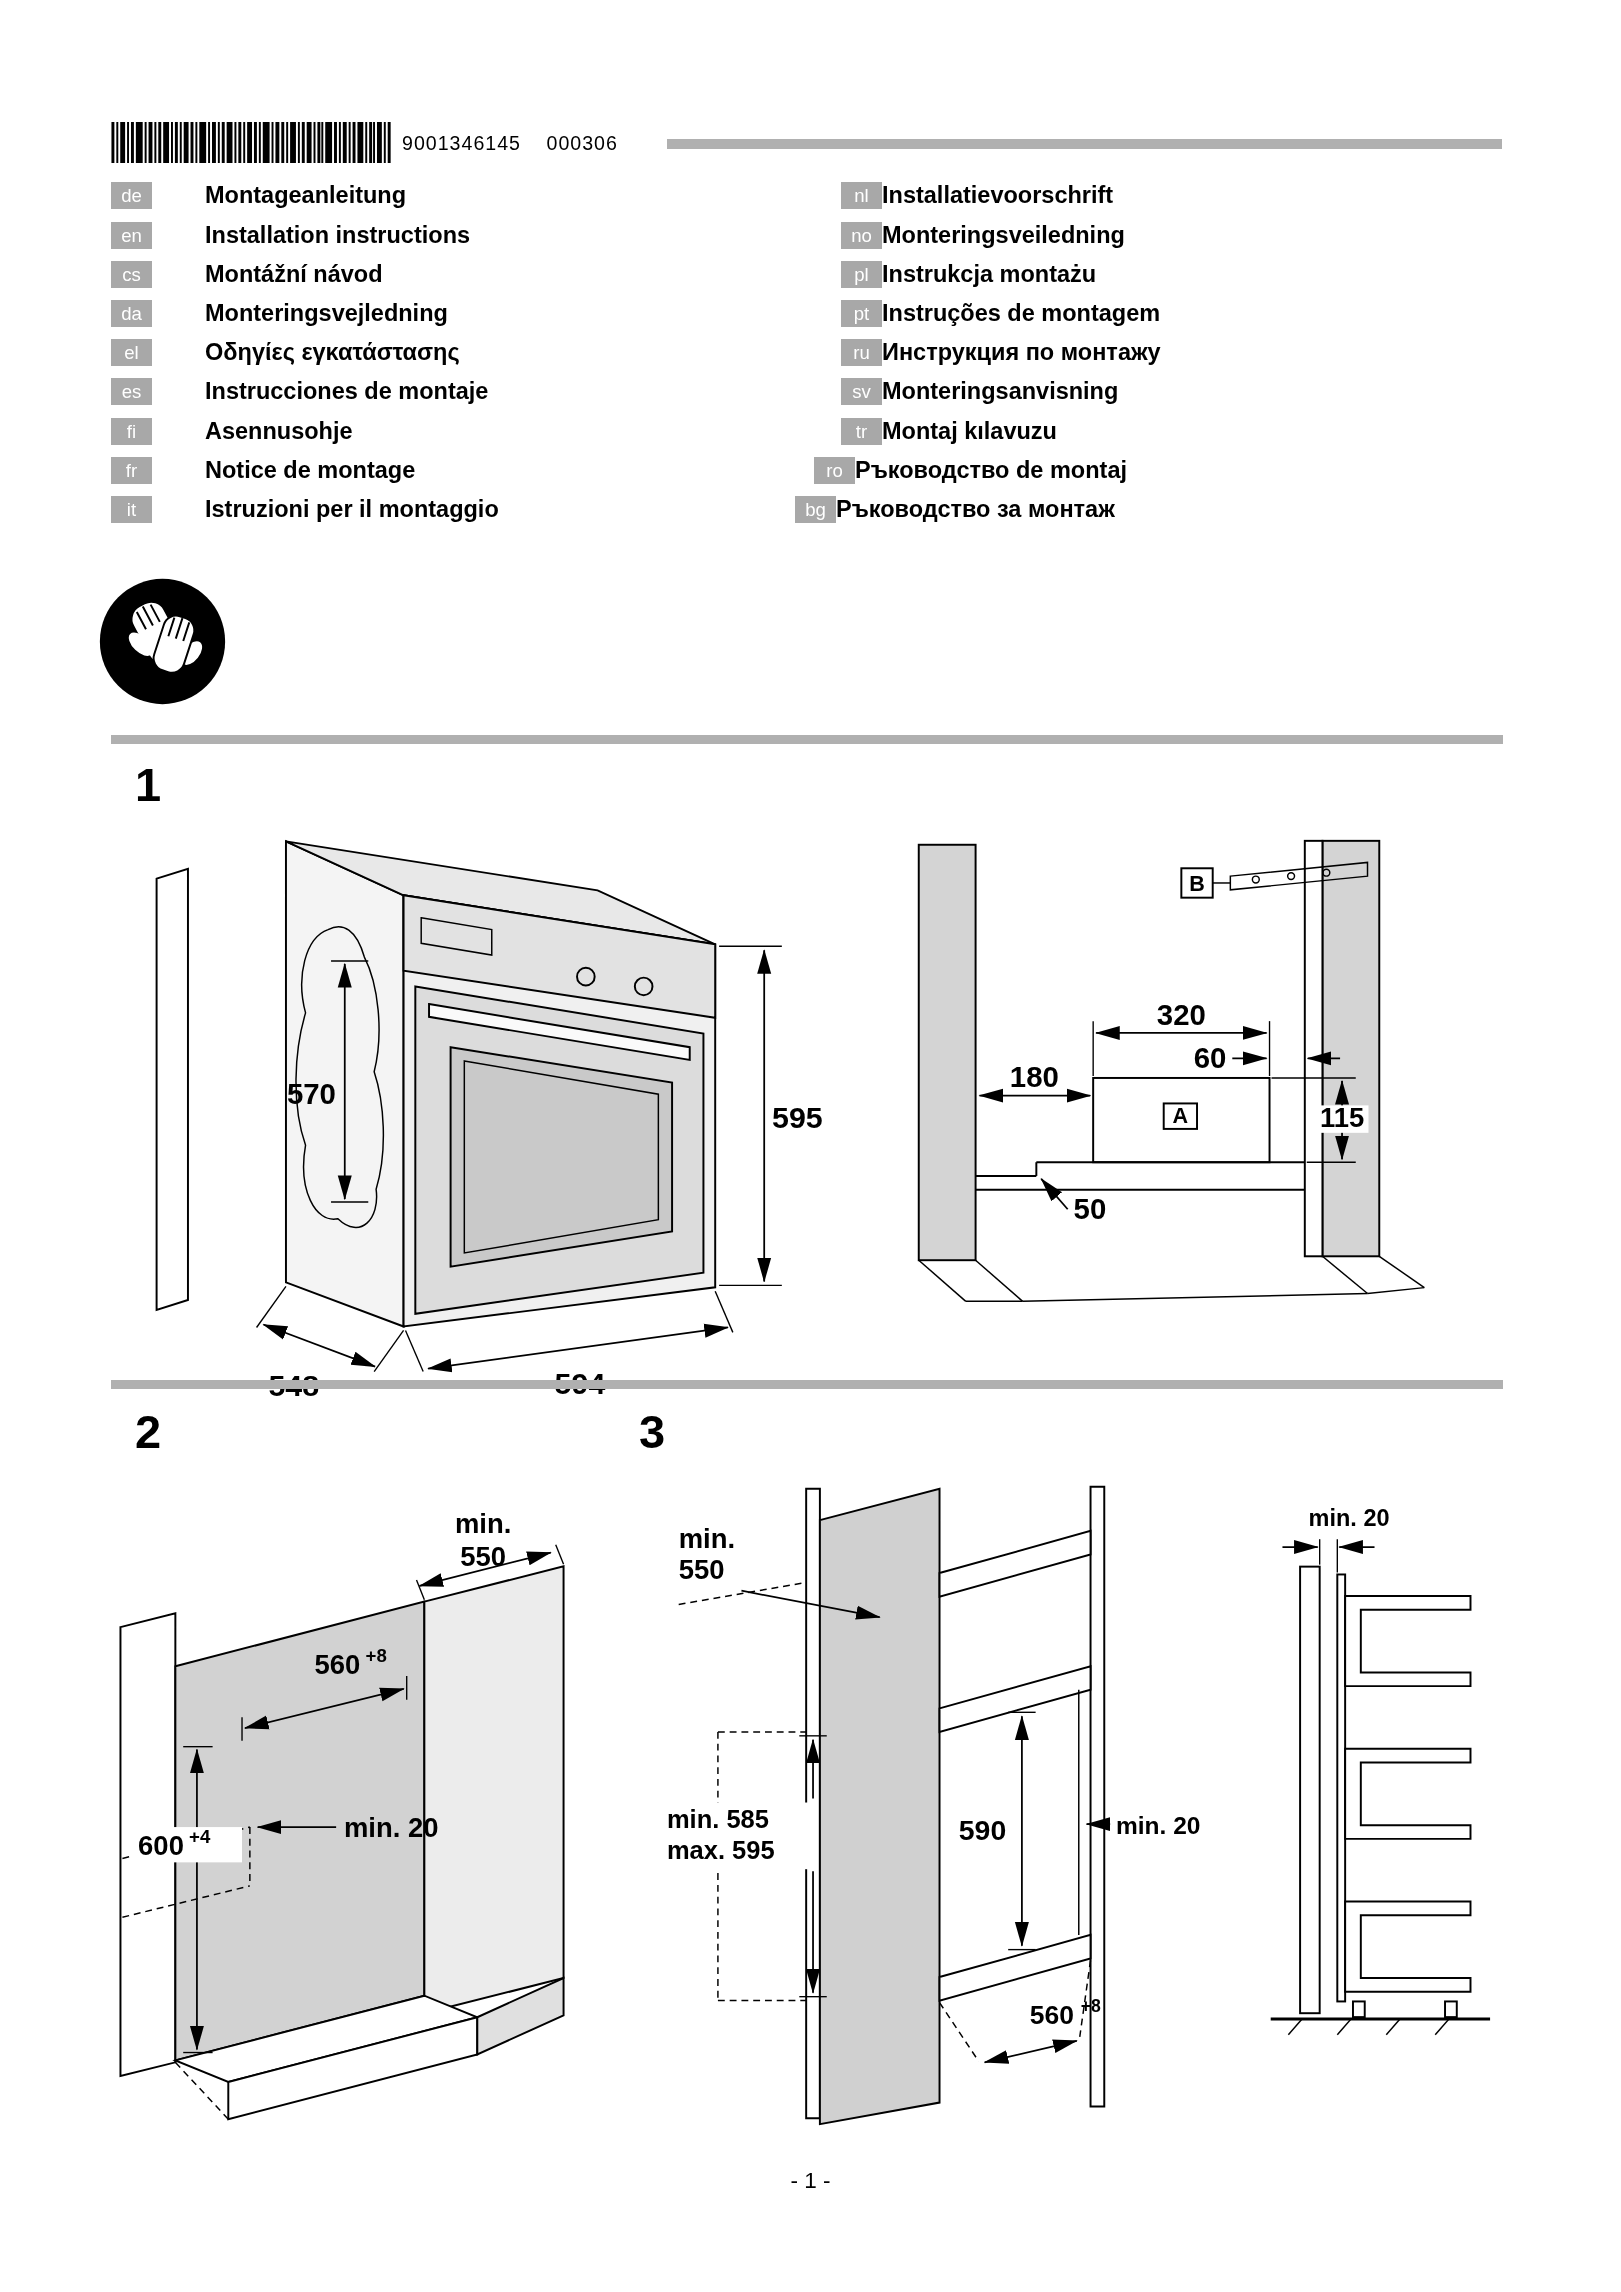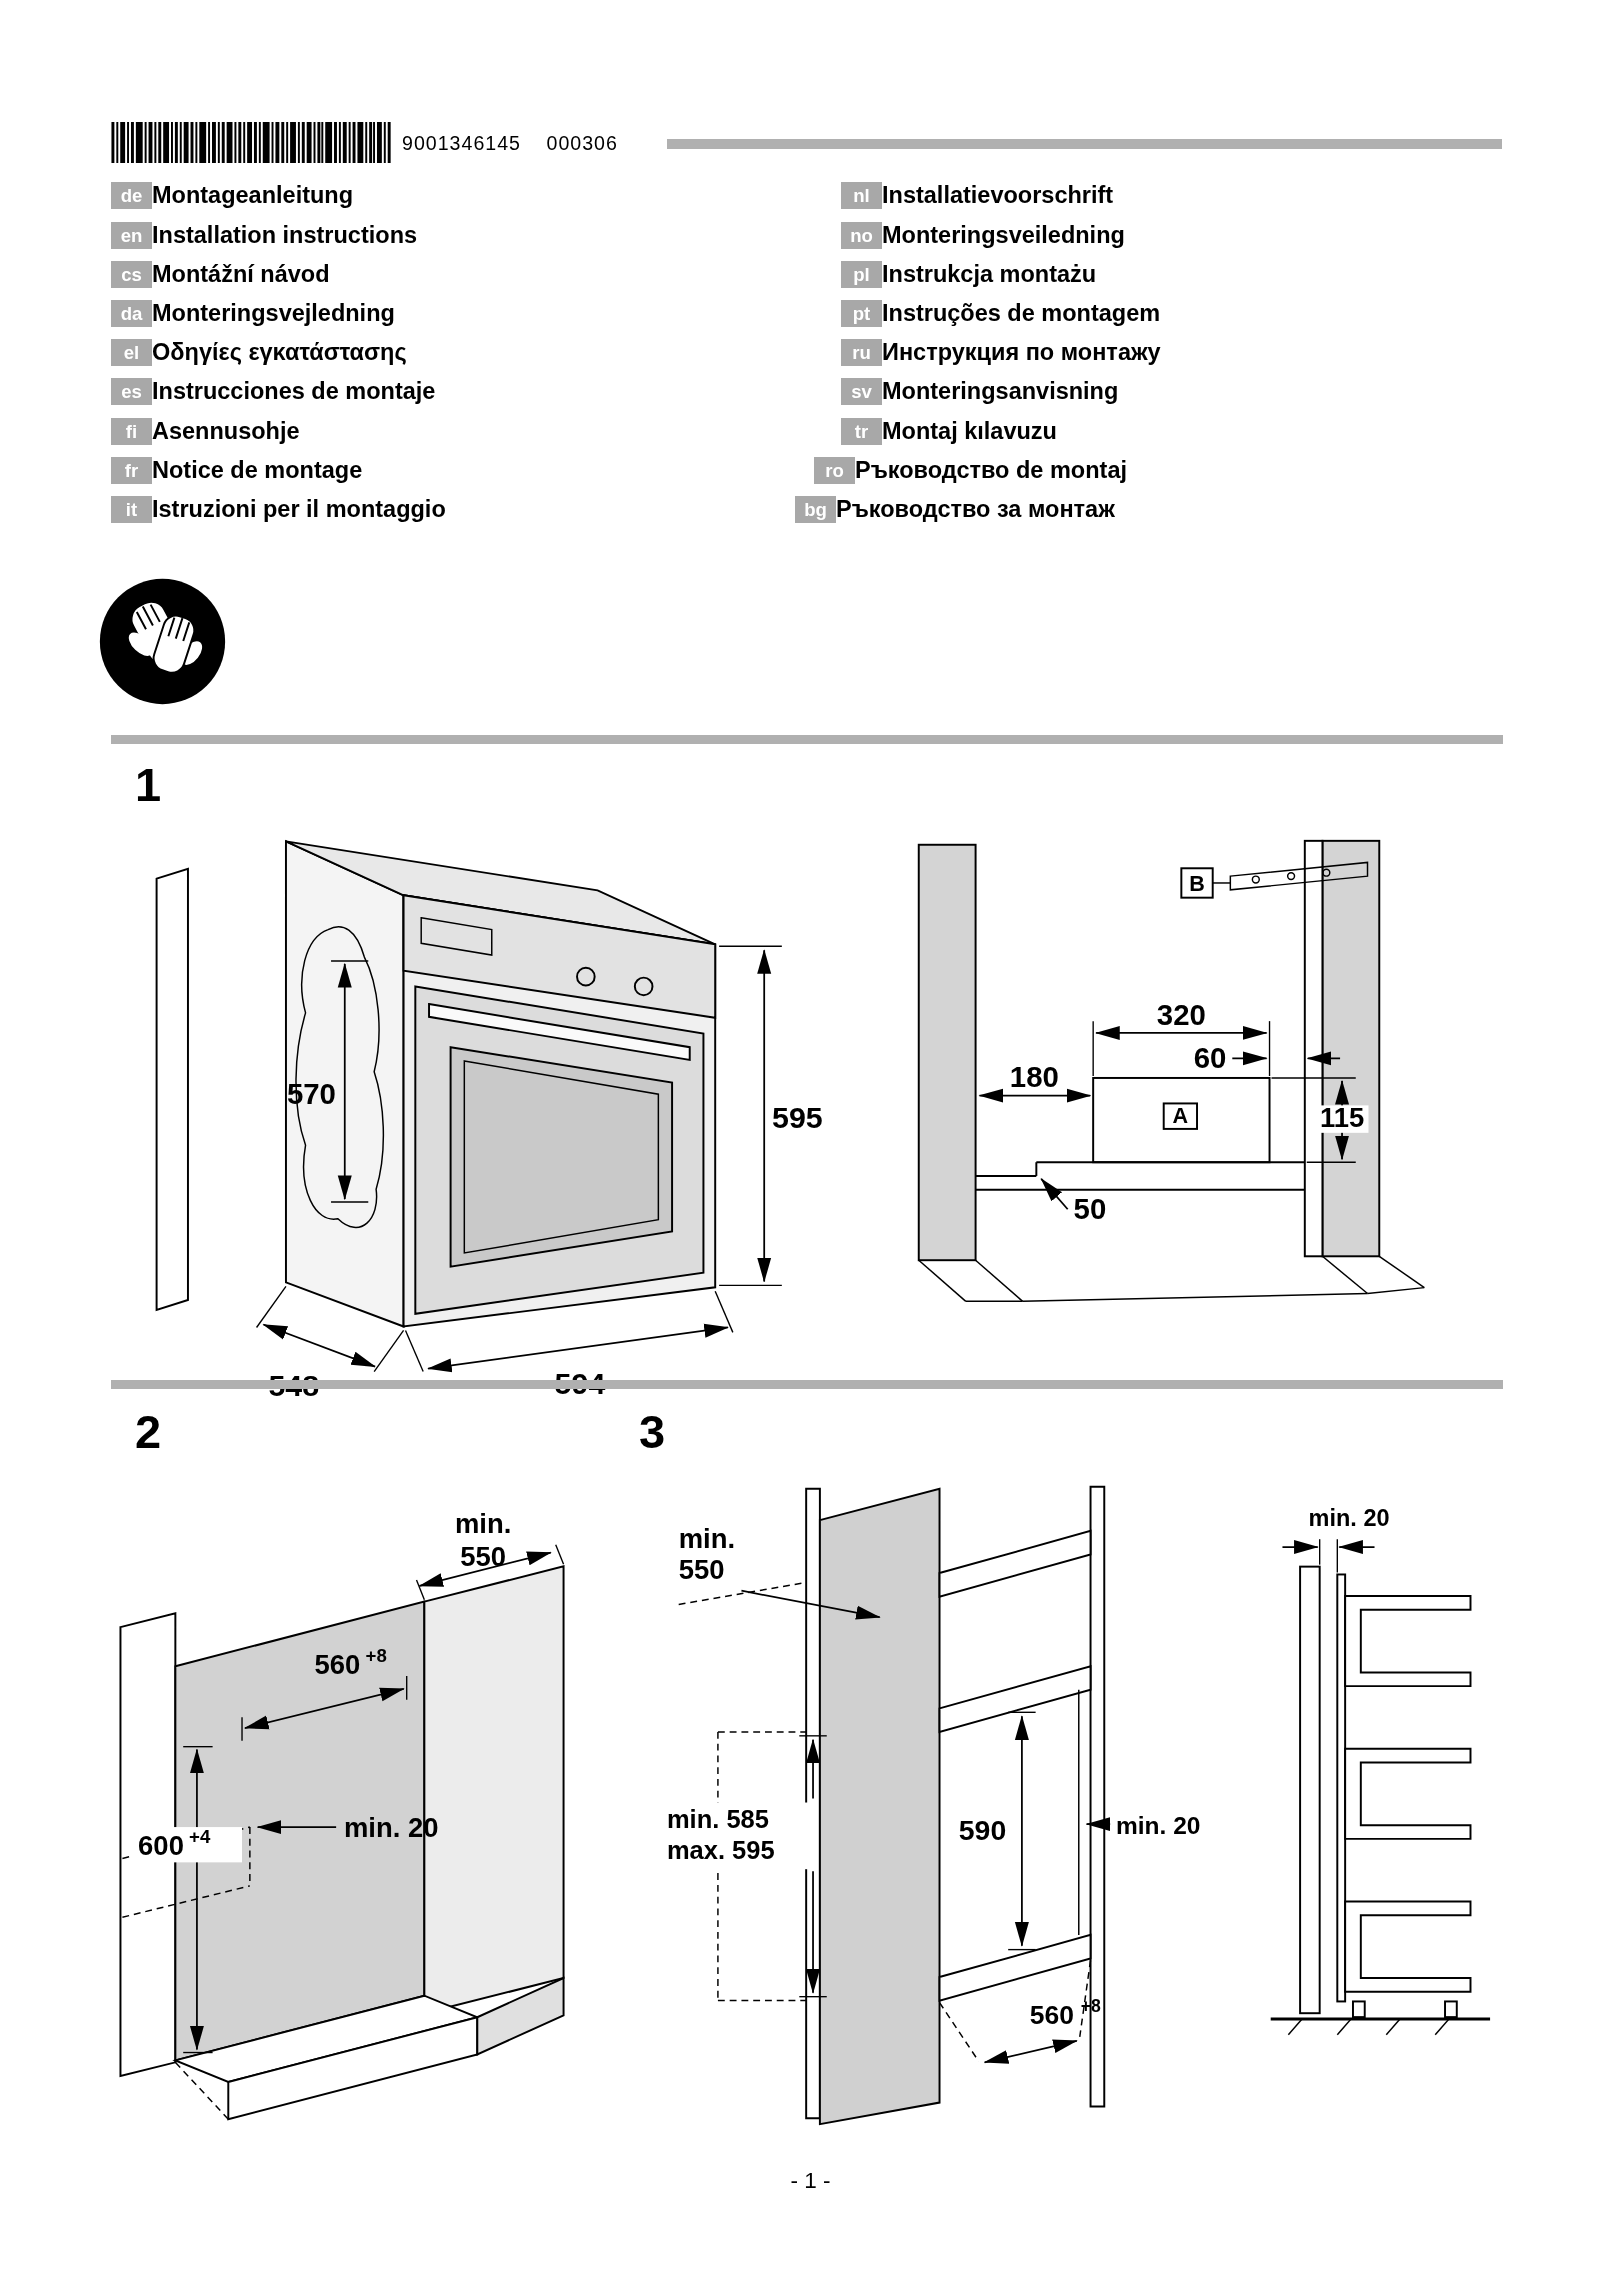--- a/index.html
+++ b/index.html
@@ -6,23 +6,23 @@
   .page{position:relative;width:1621px;height:2293px;background:#fff;overflow:hidden;
         font-family:"Liberation Sans",sans-serif;color:#000;}
   .abs{position:absolute;}
   .topbar{background:#b0b0b0;height:9.8px;}
   .divider{background:#b0b0b0;height:8.8px;}
   .barcode-text{font-size:19.6px;letter-spacing:1px;white-space:nowrap;}
   .barcode-text span{margin-right:25.5px;text-align:right;}
   .lang-row{display:flex;align-items:center;}
   .lang-code{display:inline-flex;align-items:center;justify-content:center;
              width:41px;height:27.4px;background:#a8a8a8;color:#fff;
-             font-weight:bold;font-size:18.6px;flex:0 0 auto;}
+             font-weight:normal;font-size:18.6px;flex:0 0 auto;}
   .lang-title{font-weight:bold;font-size:23.5px;white-space:nowrap;}
-  .col-left .lang-title{}
+  .col-left .lang-title{margin-left:53px;}
   .col-right .lang-title{}
   .fig-num{font-size:47px;font-weight:bold;}
   .page-num{width:100%;text-align:center;font-size:22.5px;}
   svg{display:block;}
   svg text{font-family:"Liberation Sans",sans-serif;font-weight:bold;fill:#000;stroke:none;}
   .shape{stroke:#000;stroke-width:2;}
   .ln{stroke:#000;stroke-width:2;fill:none;}
   .ln1{stroke:#000;stroke-width:1.5;fill:none;}
   .dim{stroke:#000;stroke-width:1.8;fill:none;}
   .ext{stroke:#000;stroke-width:1.4;fill:none;}

